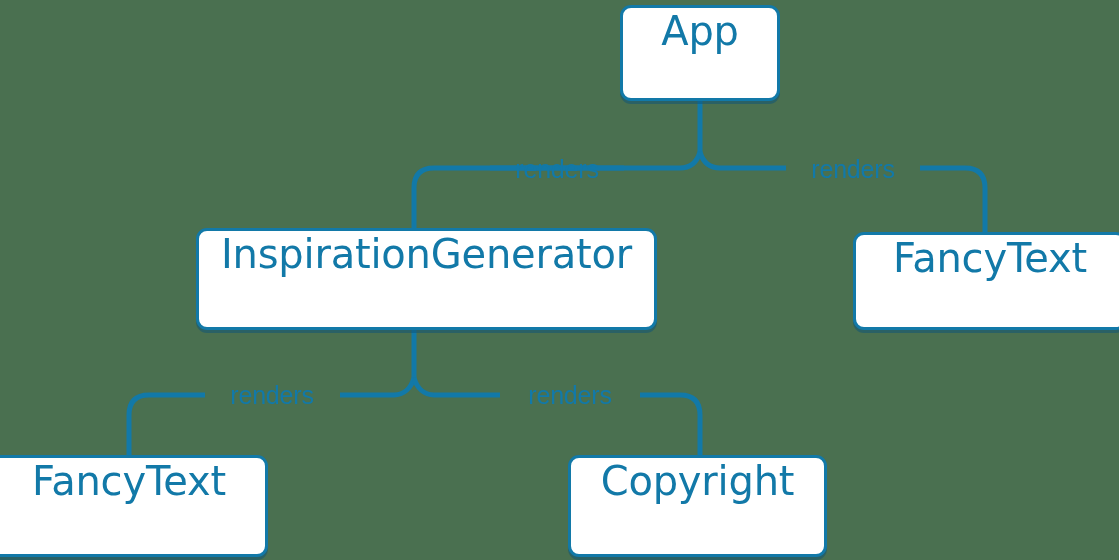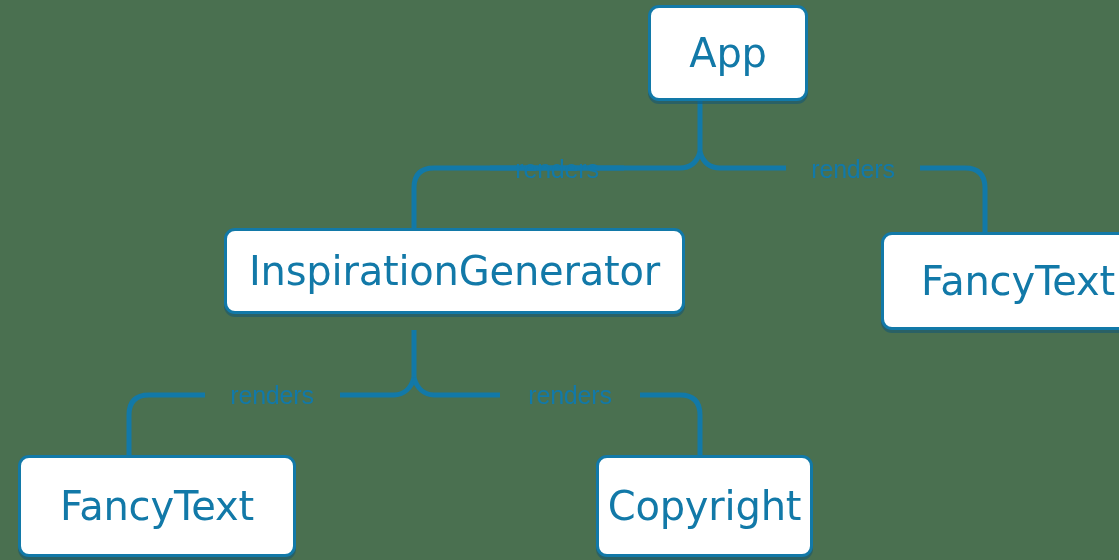--- a/index.html
+++ b/index.html
@@ -28,23 +28,21 @@
     pointer-events: none;
   }
   .node {
     position: absolute;
     box-sizing: border-box;
     background: #ffffff;
     border: 3px solid #1279a8;
     border-radius: 11px;
     box-shadow: 0 3px 0 0 rgba(16, 86, 118, 0.55);
     display: flex;
-    align-items: center;
     justify-content: center;
-    margin-left: 28px;
   }
   .node-label {
     color: #1279a8;
     font-family: "DejaVu Sans", sans-serif;
     font-weight: 400;
     white-space: nowrap;
     letter-spacing: -0.2px;
   }
   .edge-label {
     position: absolute;
@@ -94,29 +92,29 @@
   <div class="edge-label" style="left:853px; top:169px;">renders</div>
 
   <div class="edge-label" style="left:272px; top:395px;">renders</div>
 
   <div class="edge-label" style="left:570px; top:395px;">renders</div>
 
   <div class="node" style="left:620px; top:5px; width:160px; height:96px;">
     <span class="node-label" style="font-size:40px;">App</span>
   </div>
 
-  <div class="node" style="left:196px; top:228px; width:461px; height:86px;">
+  <div class="node" style="left:196px; top:228px; width:461px; height:102px;">
     <span class="node-label" style="font-size:40px;">InspirationGenerator</span>
   </div>
 
   <div class="node" style="left:853px; top:232px; width:274px; height:98px;">
     <span class="node-label" style="font-size:40px;">FancyText</span>
   </div>
 
   <div class="node" style="left:-10px; top:455px; width:278px; height:102px;">
     <span class="node-label" style="font-size:40px;">FancyText</span>
   </div>
 
-  <div class="node" style="left:568px; top:455px; width:217px; height:102px;">
+  <div class="node" style="left:568px; top:455px; width:259px; height:102px;">
     <span class="node-label" style="font-size:40px;">Copyright</span>
   </div>
 
 </div>
 
 </body></html>

